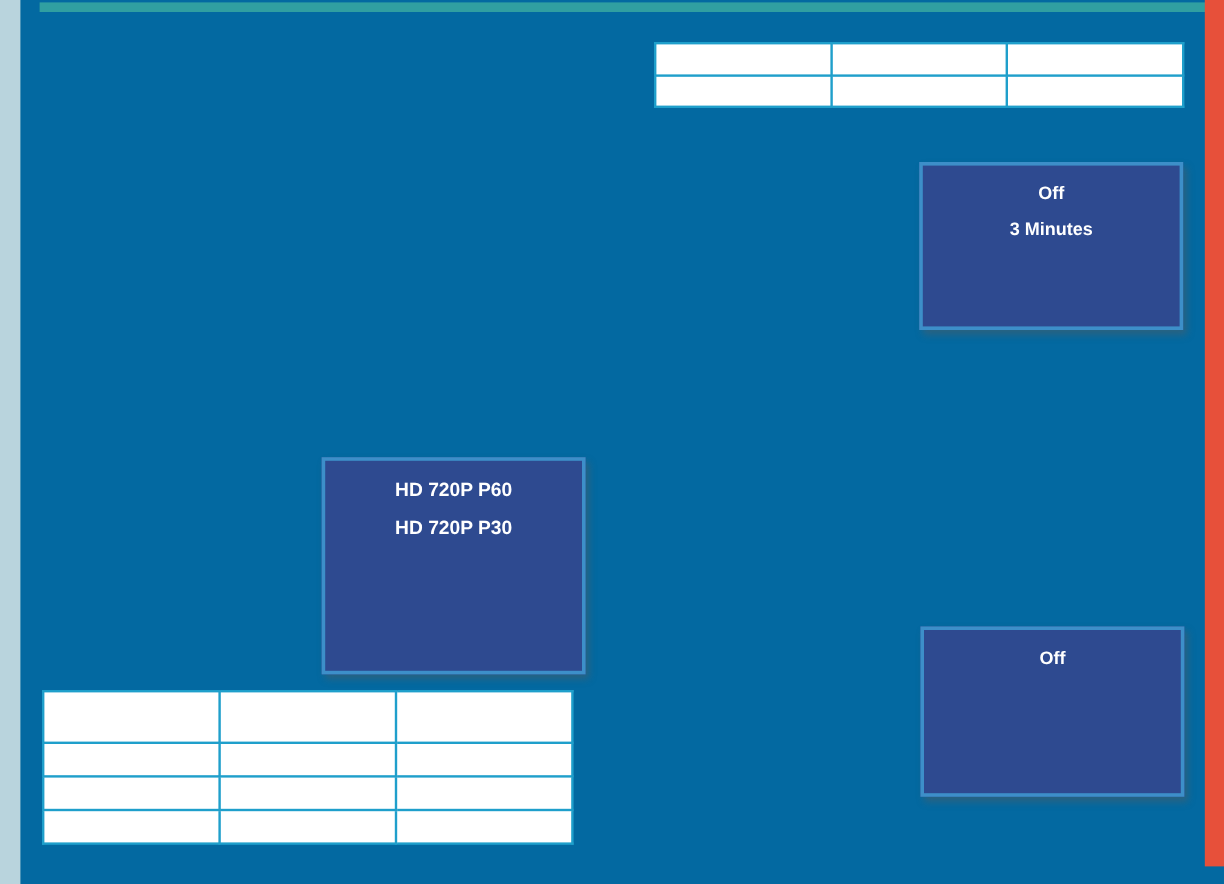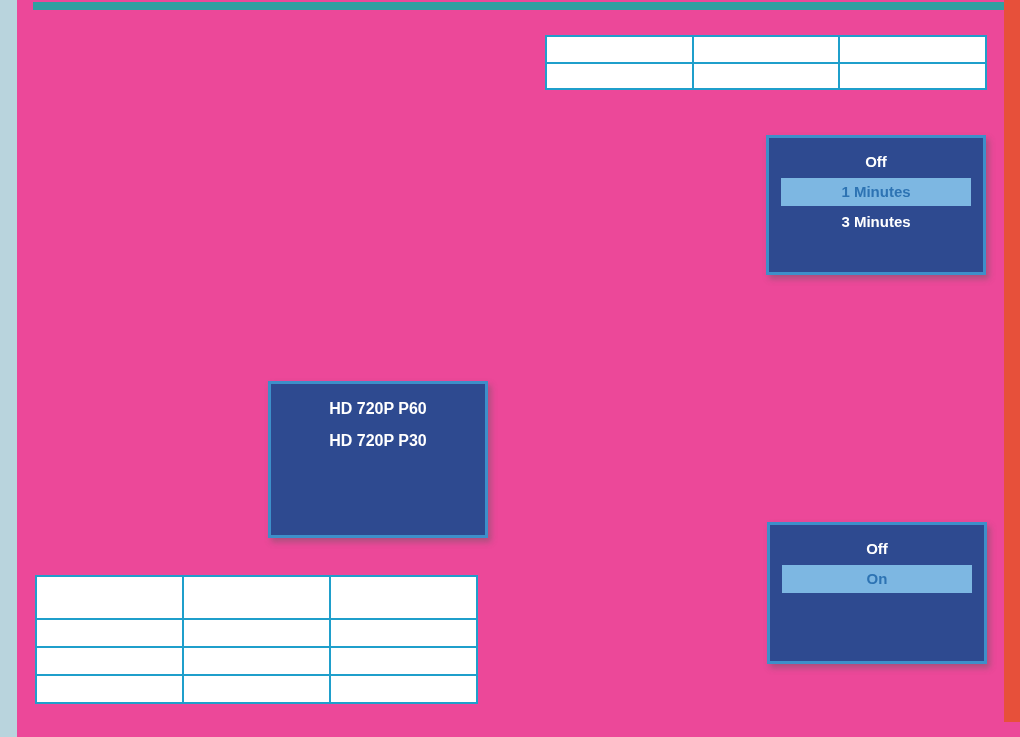--- a/index.html
+++ b/index.html
@@ -3,21 +3,21 @@
 <meta charset="utf-8">
 <style>
   * { margin: 0; padding: 0; box-sizing: border-box; }
   html, body { width: 1020px; height: 737px; }
   body {
     font-family: "Liberation Sans", sans-serif;
     background: #ffffff;
     position: relative;
     overflow: hidden;
   }
-  .page { position: absolute; inset: 0; background: #ec4899; }
+  .page { position: absolute; inset: 0; background: #0369a1; }
 
   
   .left-edge-bar {
     position: absolute; left: 0; top: 0;
     width: 17px; height: 737px;
     background: #b9d4dd;
   }
   .right-edge-bar {
     position: absolute; left: 1004px; top: 0;
     width: 16px; height: 722px;
@@ -74,21 +74,21 @@
     cursor: default;
   }
   .menu-item.tall { height: 32px; line-height: 32px; font-size: 16px; }
   .menu-item.selected {
     background: #7db7e2;
     color: #2d73b3;
   }
   .menu-item.selected.muted { color: #5f9ecf; }
 
   .menu-timer      { left: 766px; top: 135px; width: 220px; height: 140px; }
-  .menu-resolution { left: 268px; top: 381px; width: 220px; height: 157px; padding-top: 9px; }
+  .menu-resolution { left: 268px; top: 381px; width: 220px; height: 181px; padding-top: 9px; }
   .menu-toggle     { left: 767px; top: 522px; width: 220px; height: 142px; }
 
   .menu-timer .menu-item { margin-bottom: 2px; }
   .menu-toggle .menu-item { margin-bottom: 2px; }
 </style>
 </head>
 <body>
 
 <div class="page">
 
@@ -106,32 +106,30 @@
     <tr class="r1">
       <td></td>
       <td></td>
       <td></td>
     </tr>
   </tbody>
     </table>
 
   <div class="menu-panel menu-timer">
     <div class="menu-item">Off</div>
-    <div class="menu-item selected">1 Minutes</div>
     <div class="menu-item">3 Minutes</div>
   </div>
 
   <div class="menu-panel menu-resolution">
     <div class="menu-item tall">HD 720P P60</div>
     <div class="menu-item tall">HD 720P P30</div>
   </div>
 
   <div class="menu-panel menu-toggle">
     <div class="menu-item">Off</div>
-    <div class="menu-item selected">On</div>
   </div>
 
   <table class="spec-table spec-table-bottom">
     <tbody>
         <tr class="r0">
       <td></td>
       <td></td>
       <td></td>
     </tr>
     <tr class="r1">

